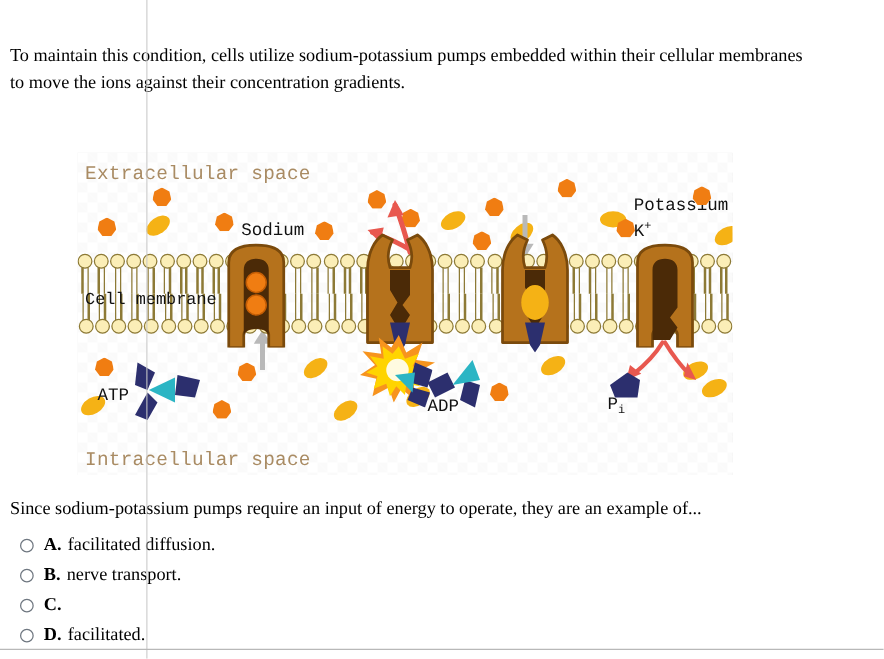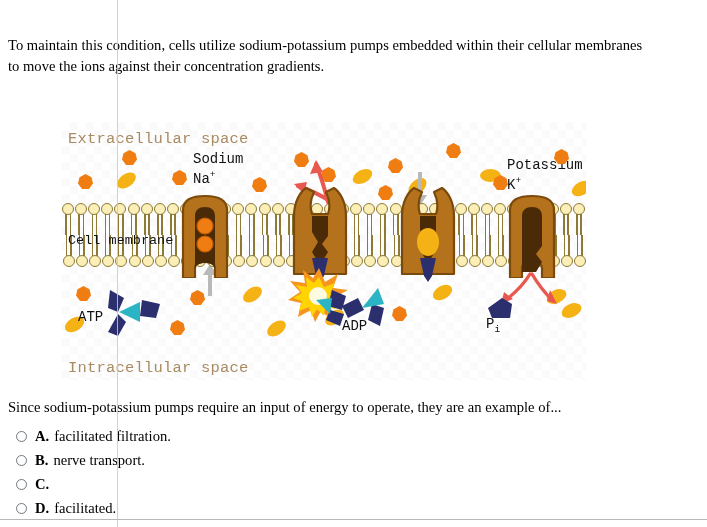--- a/index.html
+++ b/index.html
@@ -128,21 +128,21 @@
 
   <div class="figure">
     <div class="fig-wash"></div>
     <div class="fig-inner">
 
       <div class="lbl lbl-space" style="left:6px;top:8px;">Extracellular space</div>
       <div class="lbl lbl-dark" style="left:6px;top:111px;z-index:12;background:transparent;">Cell membrane</div>
       <div class="lbl lbl-space" style="left:6px;top:237px;">Intracellular space</div>
 
       <div class="na" style="left: 110px; top: 48px;"></div>
-      <div class="lbl lbl-ion" style="left:131px;top:30px;">
+      <div class="lbl lbl-ion" style="left:131px;top:56px;">
         <span>Sodium</span><br>
         <span>Na</span><span class="sup">+</span>
       </div>
 
       <div class="k" style="left:418px;top:47px;"></div>
       <div class="lbl lbl-ion" style="left:445px;top:36px;">
         <span>Potassium</span><br>
         <span>K</span><span class="sup">+</span>
       </div>
 
@@ -670,21 +670,21 @@
 
     </div>
   </div>
 
   <div class="qline">Since sodium-potassium pumps require an input of energy to operate, they are an example of...</div>
 
   <div class="options" id="optionList">
       <div class="opt">
         <span class="radio"></span>
         <span class="letter">A.</span>
-        <span>facilitated filtration.</span>
+        <span>facilitated diffusion.</span>
       </div>
       <div class="opt">
         <span class="radio"></span>
         <span class="letter">B.</span>
         <span>nerve transport.</span>
       </div>
       <div class="opt">
         <span class="radio"></span>
         <span class="letter">C.</span>
       </div>

